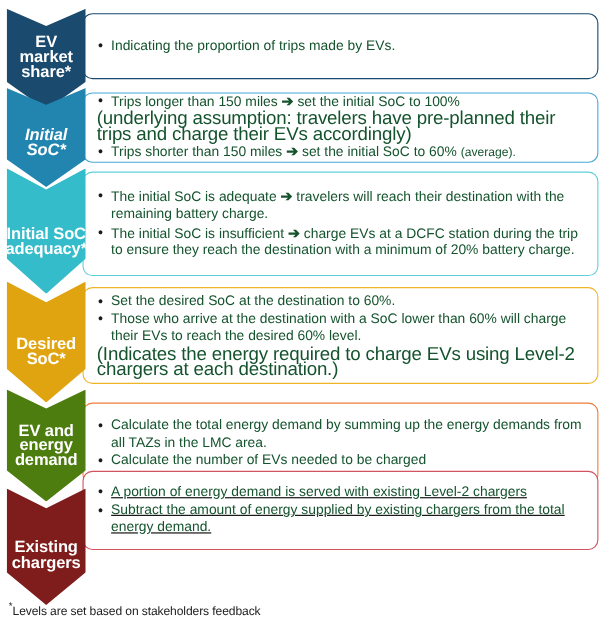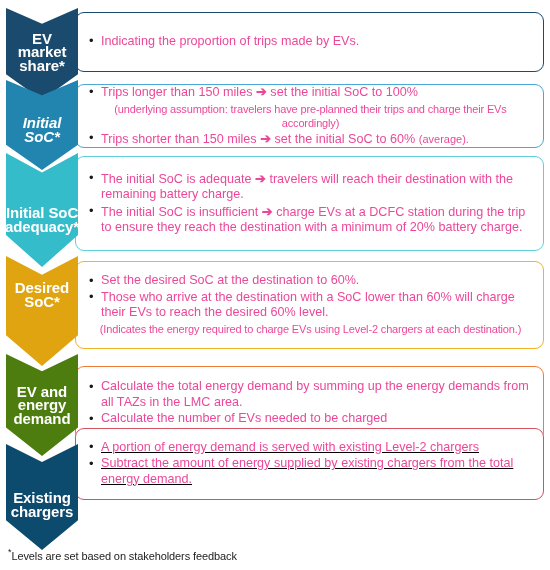--- a/index.html
+++ b/index.html
@@ -61,37 +61,36 @@
   .bullets {
     margin: 0;
     padding: 0;
     list-style: none;
   }
   .bullets li {
     position: relative;
     padding-left: 13px;
     font-size: 12.6px;
     line-height: 15.5px;
-    color: #ec4899;
+    color: #14532d;
     margin-bottom: 1px;
   }
   .bullets li::before {
     content: "\2022";
     position: absolute;
     left: 1px;
     top: -0.5px;
     font-size: 13px;
     color: #1a1a1a;
   }
   .bullets li.note {
     padding-left: 0;
-    font-size: 11px;
+    font-size: 17px;
     line-height: 14px;
     letter-spacing: -0.15px;
-    text-align: center;
   }
   .bullets li.note::before { content: none; }
 
   .arrow-glyph {
     font-weight: bold;
     font-size: 13px;
   }
   .small-inline {
     font-size: 11px;
   }
@@ -119,30 +118,30 @@
         <div class="chevron-label" style="margin-bottom: 28px;">EV market
 share*</div>
       </div>
       <div class="chevron" style="top: 80px; height: 90px; background: rgb(33, 133, 176); z-index: 11; font-style: italic;">
         <div class="chevron-label" style="margin-bottom: 27px;">Initial SoC*</div>
       </div>
       <div class="chevron" style="top: 153px; height: 114px; background: rgb(53, 188, 202); z-index: 12;">
         <div class="chevron-label" style="margin-bottom: 34px;">Initial SoC
 adequacy*</div>
       </div>
-      <div class="chevron" style="top: 256px; height: 110px; background: rgb(224, 164, 17); z-index: 13; align-items: center;">
+      <div class="chevron" style="top: 256px; height: 110px; background: rgb(224, 164, 17); z-index: 13;">
         <div class="chevron-label" style="margin-bottom: 33px;">Desired
 SoC*</div>
       </div>
       <div class="chevron" style="top: 354px; height: 102px; background: #4d7c0f; z-index: 14;">
         <div class="chevron-label" style="margin-bottom: 31px;">EV and
 energy
 demand</div>
       </div>
-      <div class="chevron" style="top: 444px; height: 106px; background: #0c4a6e; z-index: 15;">
+      <div class="chevron" style="top: 444px; height: 106px; background: #7f1d1d; z-index: 15;">
         <div class="chevron-label" style="margin-bottom: 32px;">Existing
 chargers</div>
       </div>
     </div>
   <div id="card-column">
       <div class="card" style="top: 12px; height: 60px; border-color: rgb(26, 74, 110); z-index: 5;">
         <ul class="bullets">
           <li>Indicating the proportion of trips made by EVs.</li>
         </ul>
       </div>

